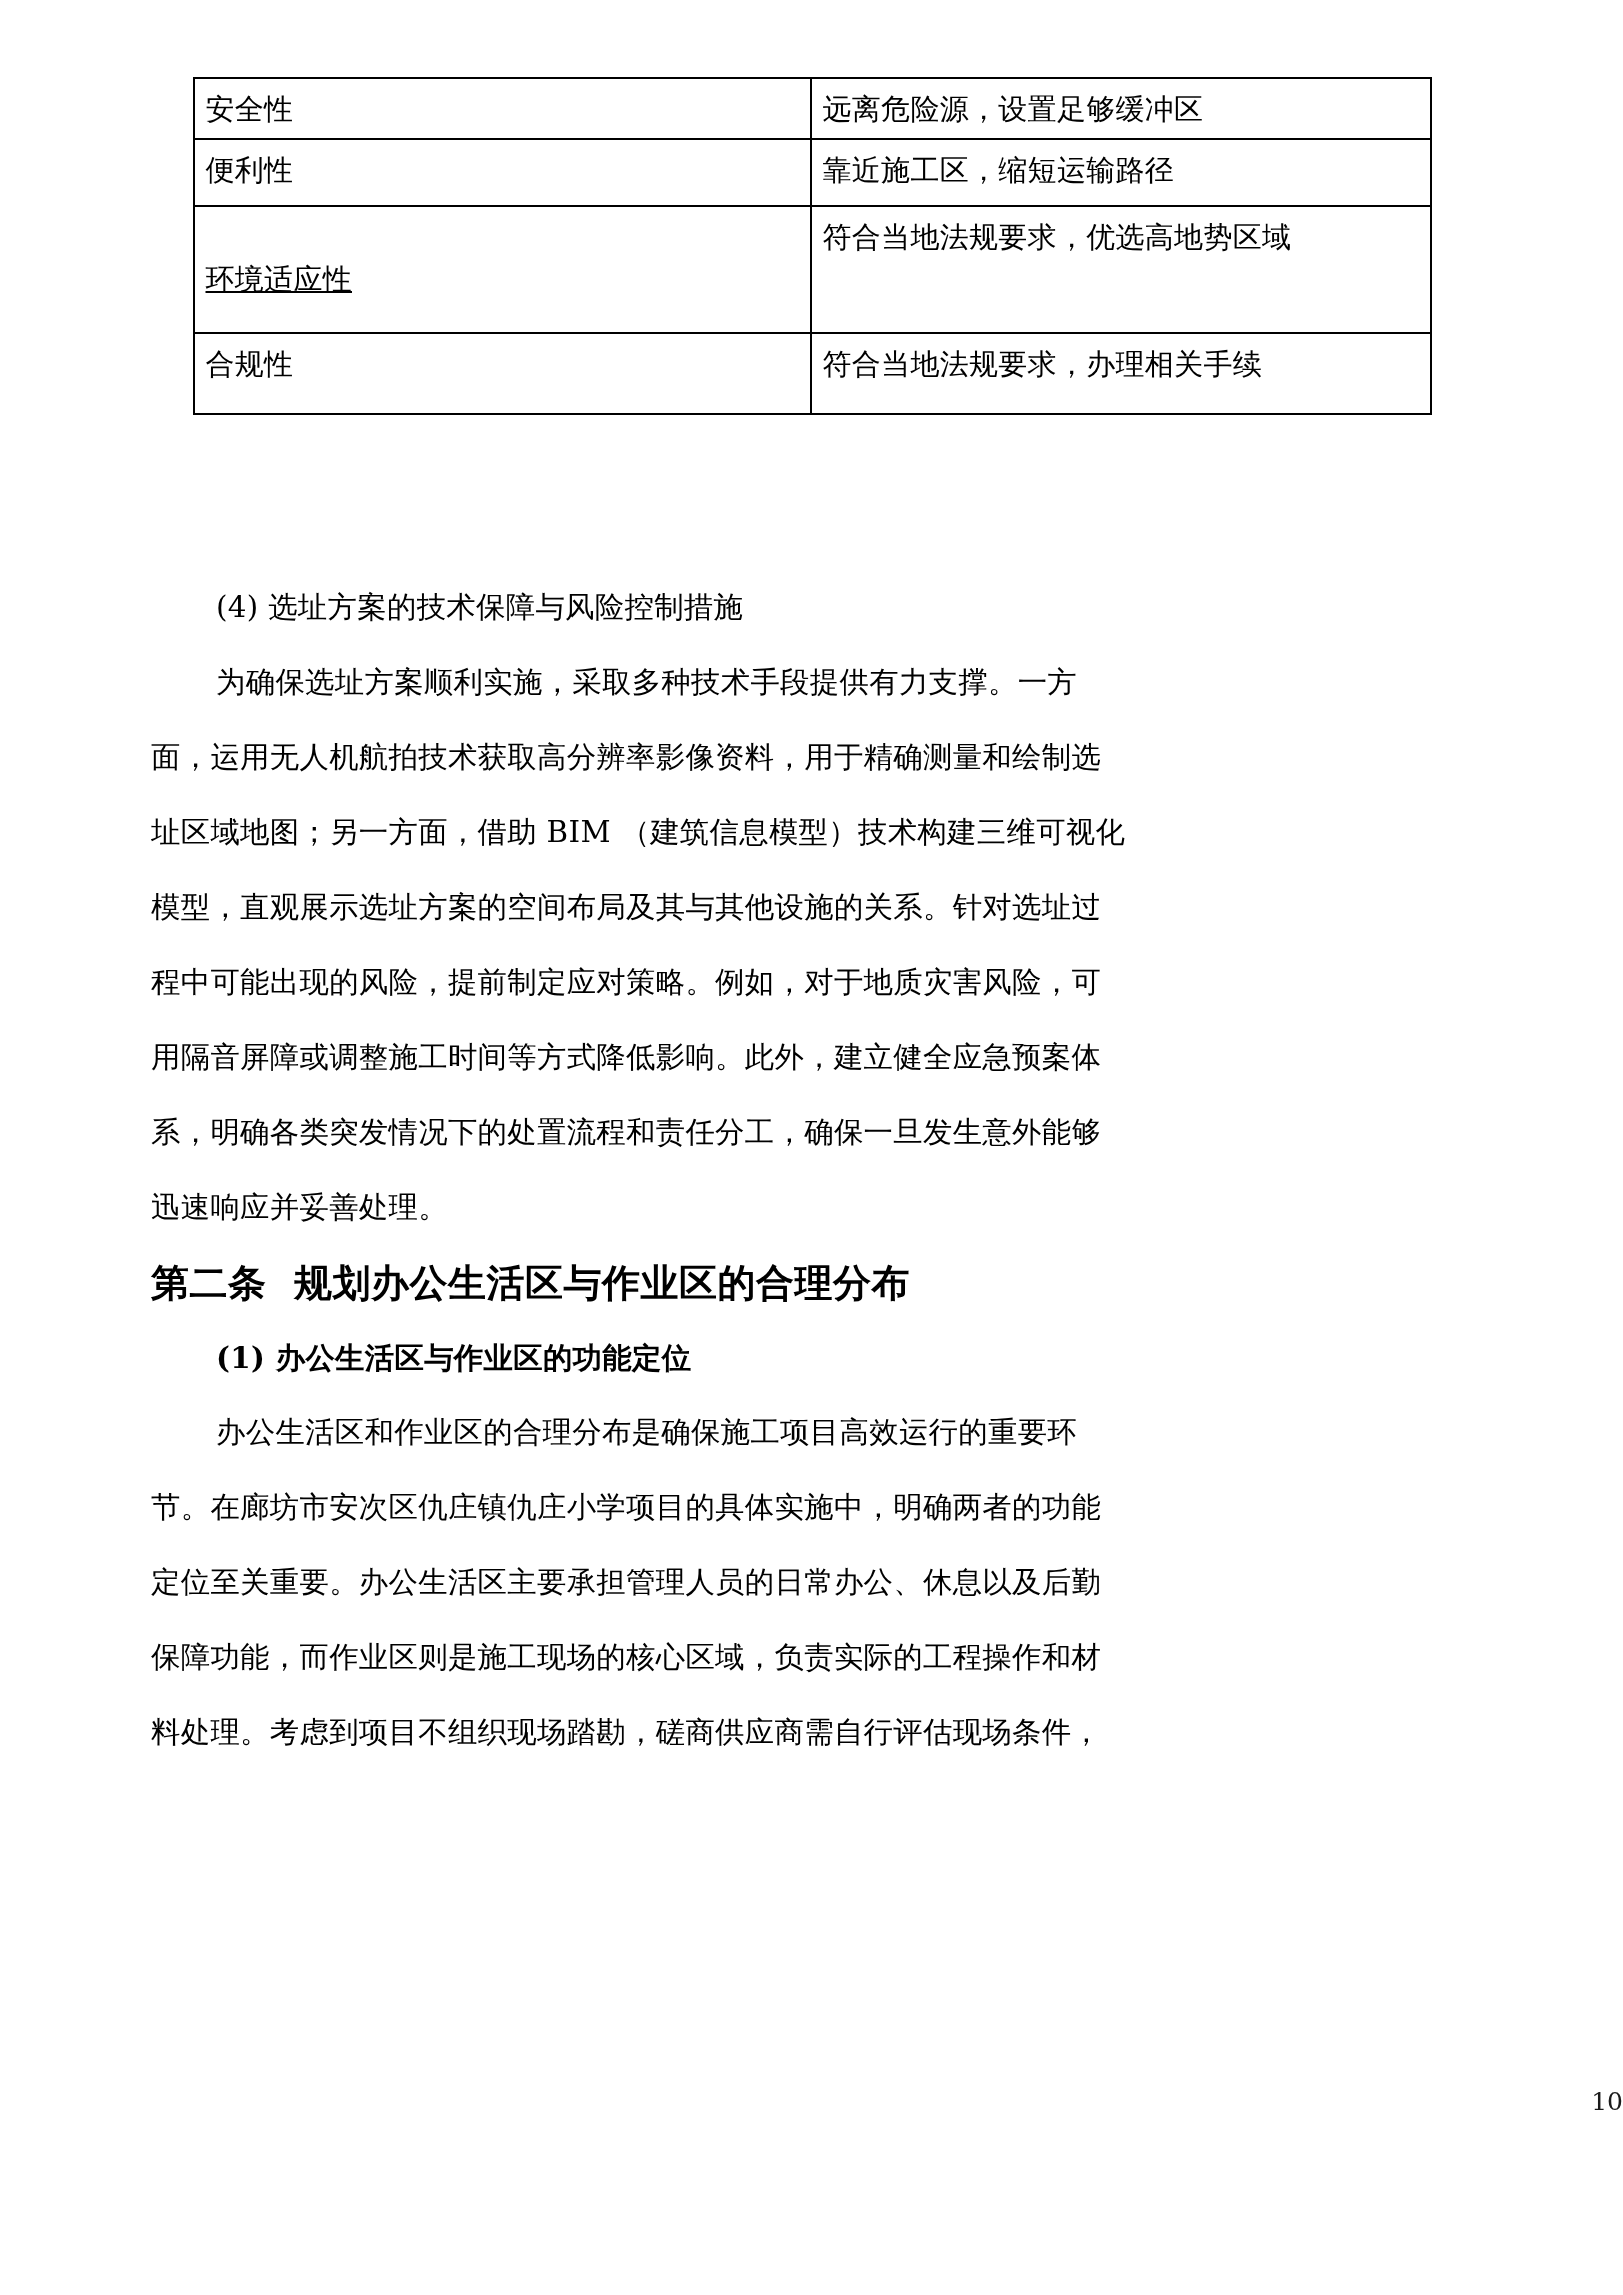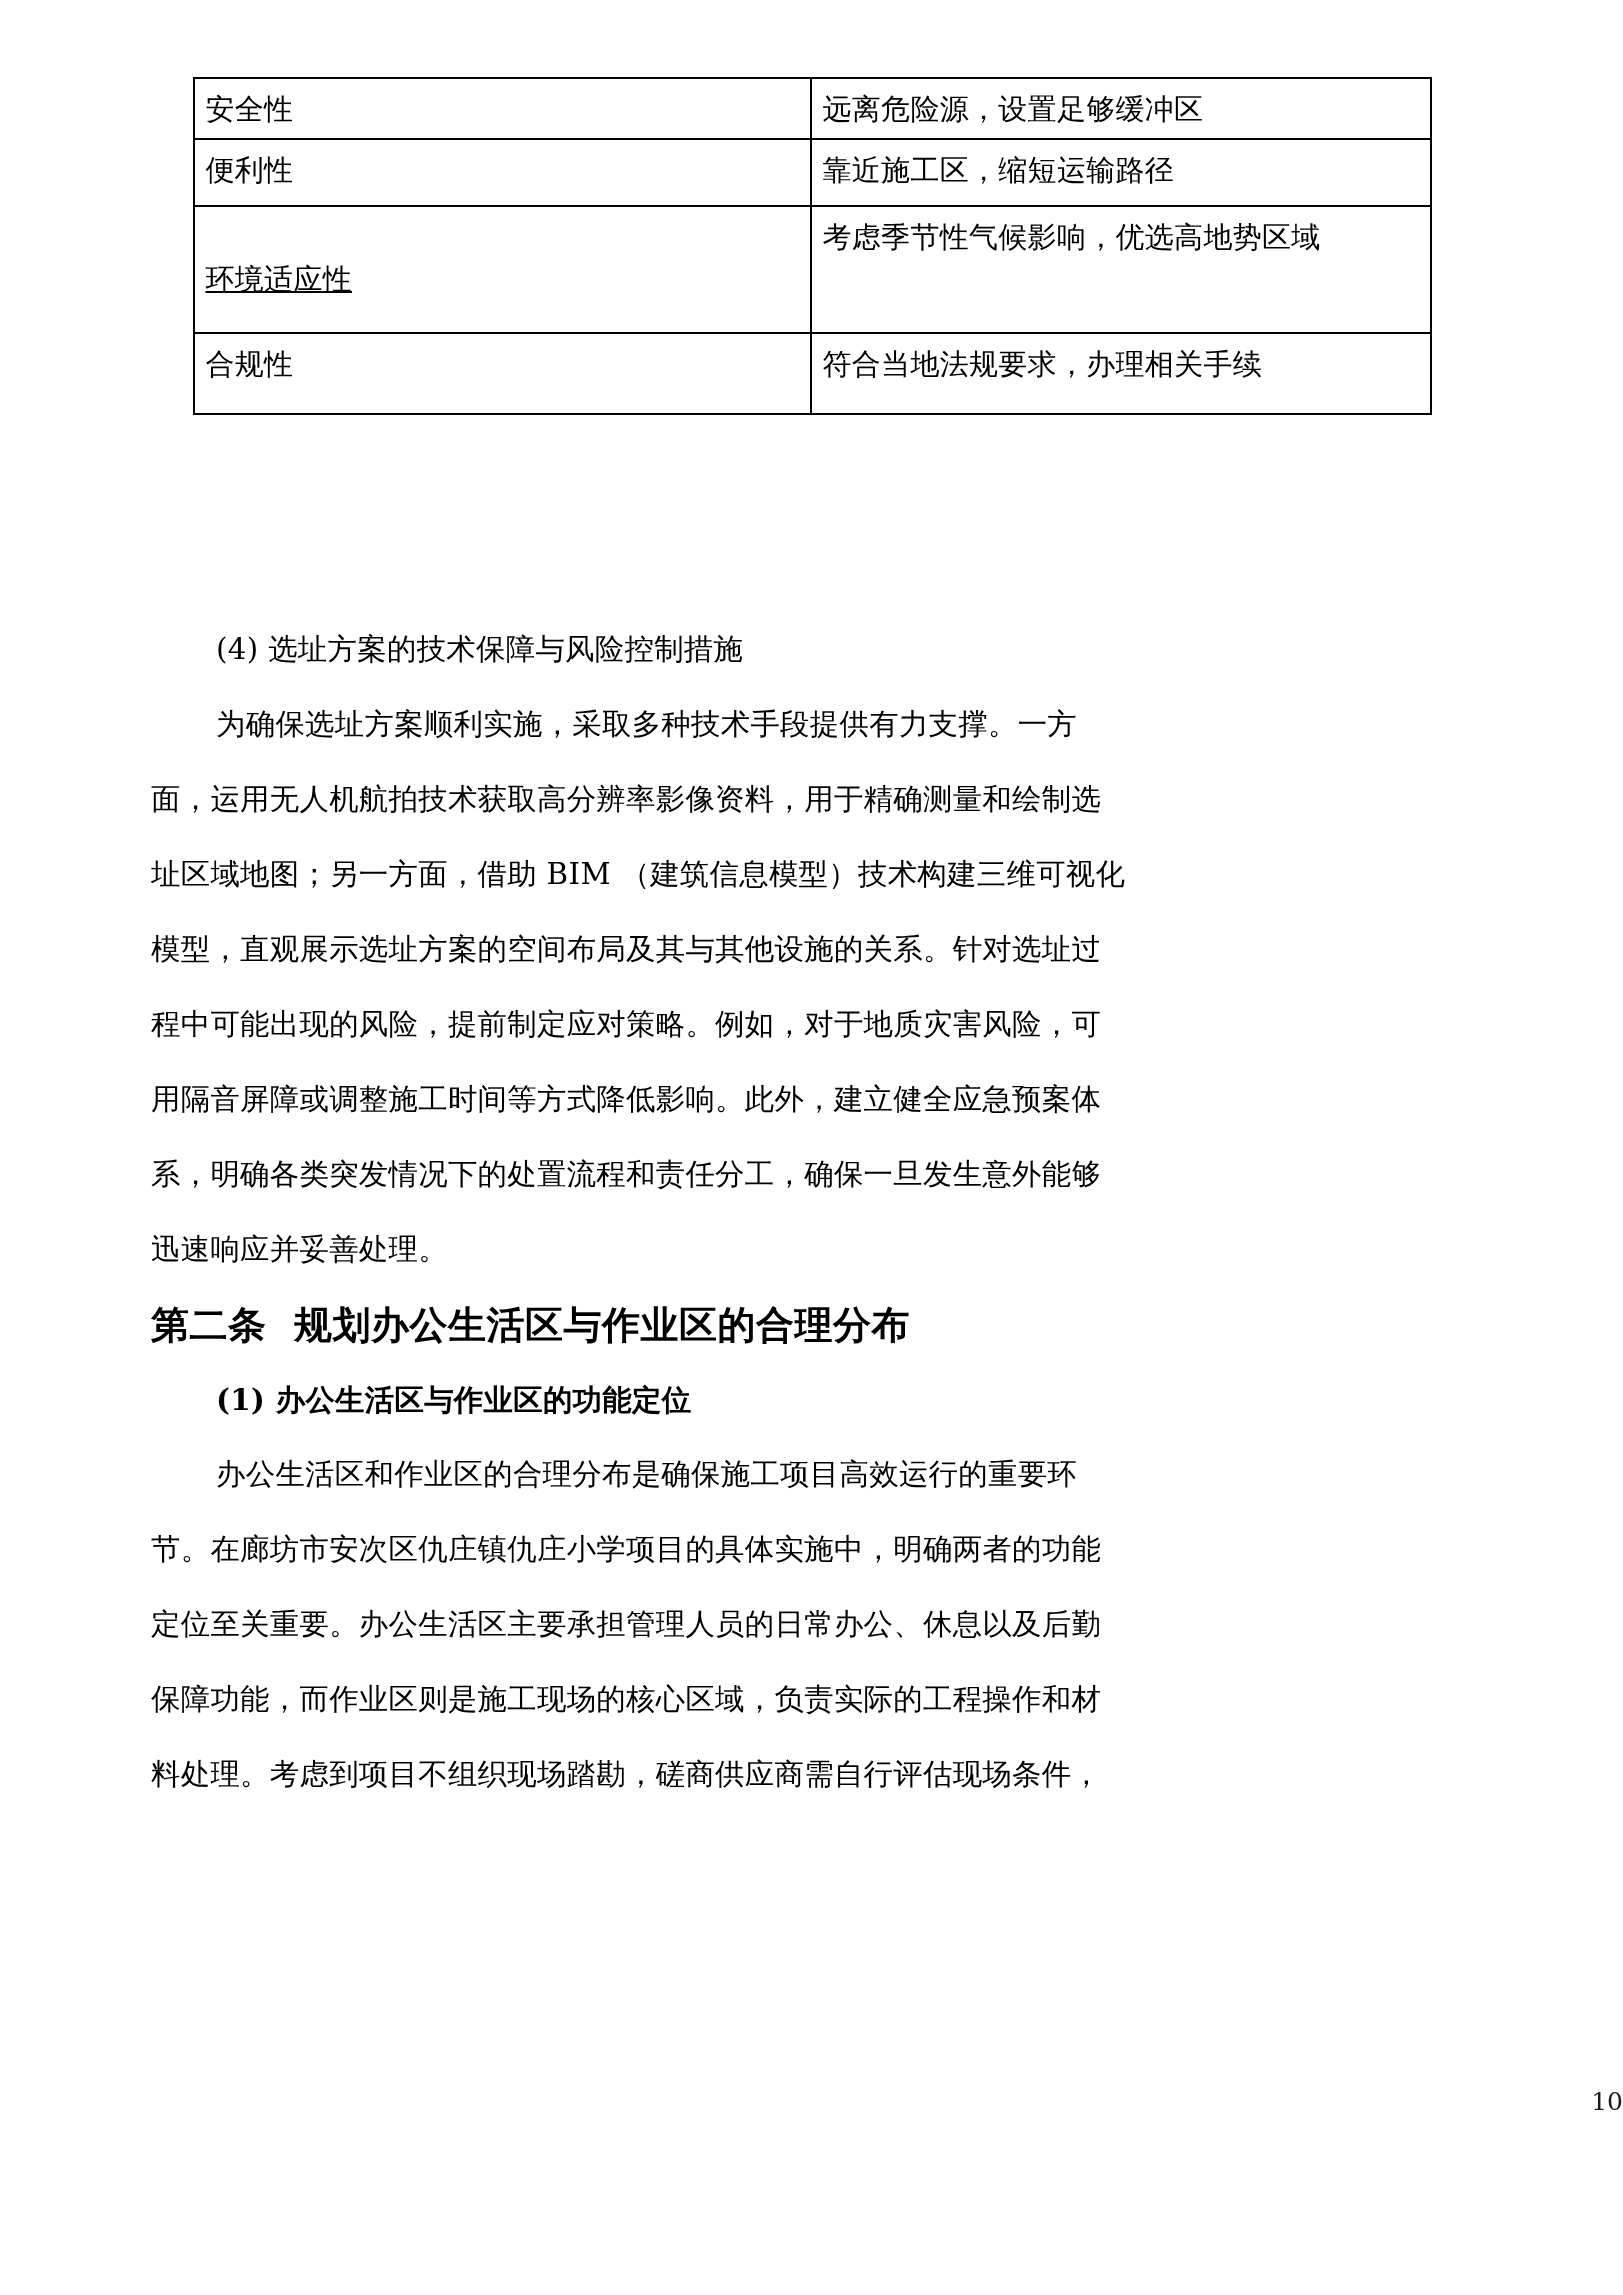--- a/index.html
+++ b/index.html
@@ -118,30 +118,30 @@
       <tr class="row-h1">
         <td class="cell-label">安全性</td>
         <td class="cell-desc">远离危险源，设置足够缓冲区</td>
       </tr>
       <tr class="row-h2">
         <td class="cell-label">便利性</td>
         <td class="cell-desc">靠近施工区，缩短运输路径</td>
       </tr>
       <tr class="row-h3">
         <td class="cell-label">环境适应性</td>
-        <td class="cell-desc">考虑季节性气候影响，优选高地势区域</td>
+        <td class="cell-desc">符合当地法规要求，优选高地势区域</td>
       </tr>
       <tr class="row-h4">
         <td class="cell-label">合规性</td>
         <td class="cell-desc">符合当地法规要求，办理相关手续</td>
       </tr>
     </tbody>
   </table>
 
-  <div class="body-block" style="top: 612px;">
+  <div class="body-block" style="top: 570px;">
 
     <div class="para-line indent-2">(4) 选址方案的技术保障与风险控制措施</div>
 
     <div>
       <div class="para-line indent-2">为确保选址方案顺利实施，采取多种技术手段提供有力支撑。一方</div>
       <div class="para-line">面，运用无人机航拍技术获取高分辨率影像资料，用于精确测量和绘制选</div>
       <div class="para-line">址区域地图；另一方面，借助 BIM （建筑信息模型）技术构建三维可视化</div>
       <div class="para-line">模型，直观展示选址方案的空间布局及其与其他设施的关系。针对选址过</div>
       <div class="para-line">程中可能出现的风险，提前制定应对策略。例如，对于地质灾害风险，可</div>
       <div class="para-line">用隔音屏障或调整施工时间等方式降低影响。此外，建立健全应急预案体</div>

